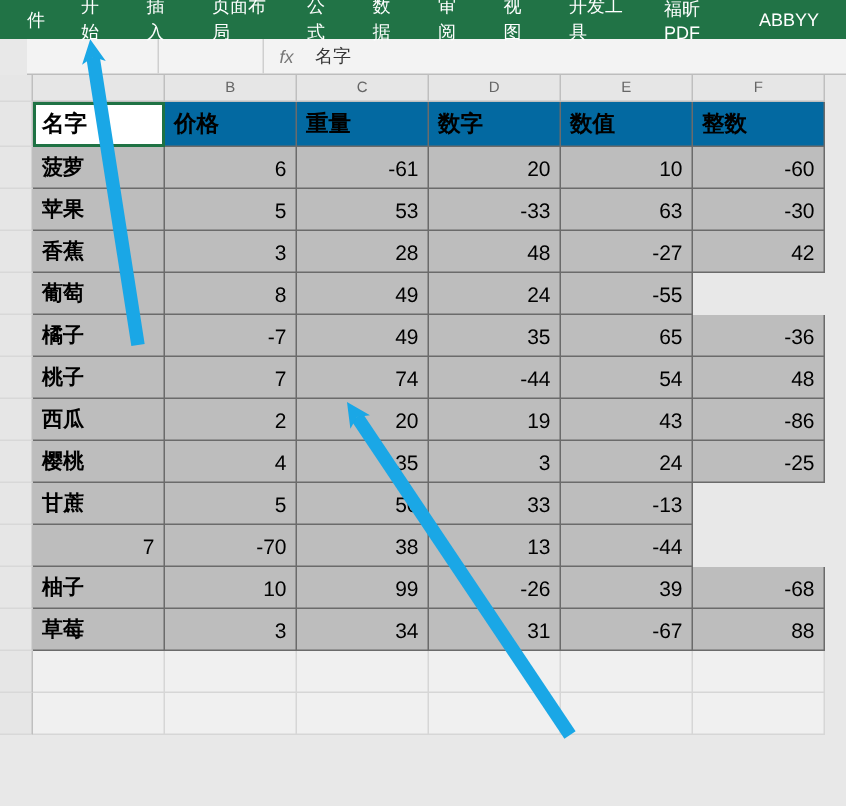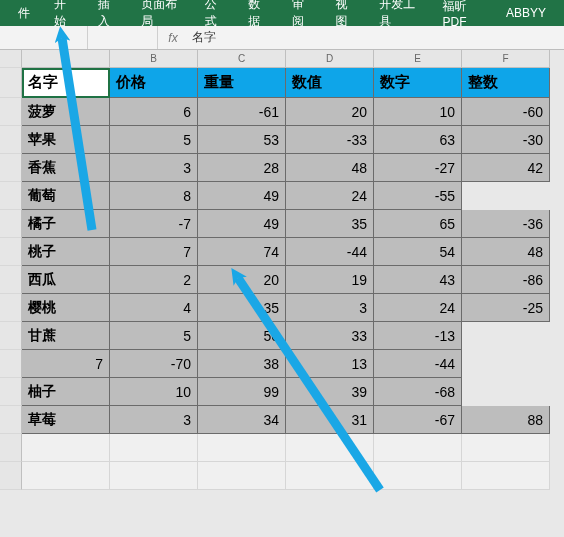--- a/index.html
+++ b/index.html
@@ -31,20 +31,21 @@
   }
   
   .fbar {
     height: 24px;
     background: #f3f3f3;
     border-bottom: 1px solid #bdbdbd;
     display: flex;
     align-items: center;
     font-size: 12px;
     color: #5a5a5a;
+    margin-left: 18px;
   }
   .fbar .name  { width: 88px; padding-left: 6px; border-right: 1px solid #cfcfcf; height: 100%; display:flex; align-items:center; }
   .fbar .spacer{ width: 70px; border-right: 1px solid #cfcfcf; height:100%; }
   .fbar .fx    { width: 30px; font-style: italic; text-align: center; color:#777; }
   .fbar .val   { flex: 1; padding-left: 4px; color:#333; }
   
   .sheet { position: relative; }
   .col-headers, .data-row { display: flex; }
   .rowhdr {
     width: 22px;
@@ -80,21 +81,21 @@
     color: #000;
   }
   .data-row .rowhdr { height: 28px; line-height: 28px; }
   .cell.num { justify-content: flex-end; }
   .cell.txt { justify-content: flex-start; font-weight: bold; }
   .cell.hdr {
     font-weight: 700;
     font-size: 15px;
     height: 30px;
     justify-content: flex-start;
-    background: #0ea5e9;
+    background: #0369a1;
   }
   .data-row.header .rowhdr { height: 30px; line-height: 30px; }
   .cell.active {
     background: #ffffff;
     outline: 2px solid #1f7244;
     outline-offset: -2px;
   }
   .empty-row .cell {
     background: #f0f0f0;
     border-right: 1px solid #d6d6d6;
@@ -140,22 +141,22 @@
     <div class="colhdr">D</div>
     <div class="colhdr">E</div>
     <div class="colhdr">F</div>
   </div>
 
   <div class="data-row header">
     <div class="rowhdr"></div>
     <div class="cell hdr active">名字</div>
     <div class="cell hdr">价格</div>
     <div class="cell hdr">重量</div>
+    <div class="cell hdr">数字</div>
     <div class="cell hdr">数值</div>
-    <div class="cell hdr">数字</div>
     <div class="cell hdr">整数</div>
   </div>
 
   <div id="data-rows">
       <div class="data-row">
         <div class="rowhdr"></div>
         <div class="cell txt">菠萝</div>
         <div class="cell num">6</div>
         <div class="cell num">-61</div>
         <div class="cell num">20</div>
@@ -238,20 +239,21 @@
         <div class="cell num">-70</div>
         <div class="cell num">38</div>
         <div class="cell num">13</div>
         <div class="cell num">-44</div>
       </div>
       <div class="data-row">
         <div class="rowhdr"></div>
         <div class="cell txt">柚子</div>
         <div class="cell num">10</div>
         <div class="cell num">99</div>
+        <div class="cell num">-26</div>
         <div class="cell num">39</div>
         <div class="cell num">-68</div>
       </div>
       <div class="data-row">
         <div class="rowhdr"></div>
         <div class="cell txt">草莓</div>
         <div class="cell num">3</div>
         <div class="cell num">34</div>
         <div class="cell num">31</div>
         <div class="cell num">-67</div>

